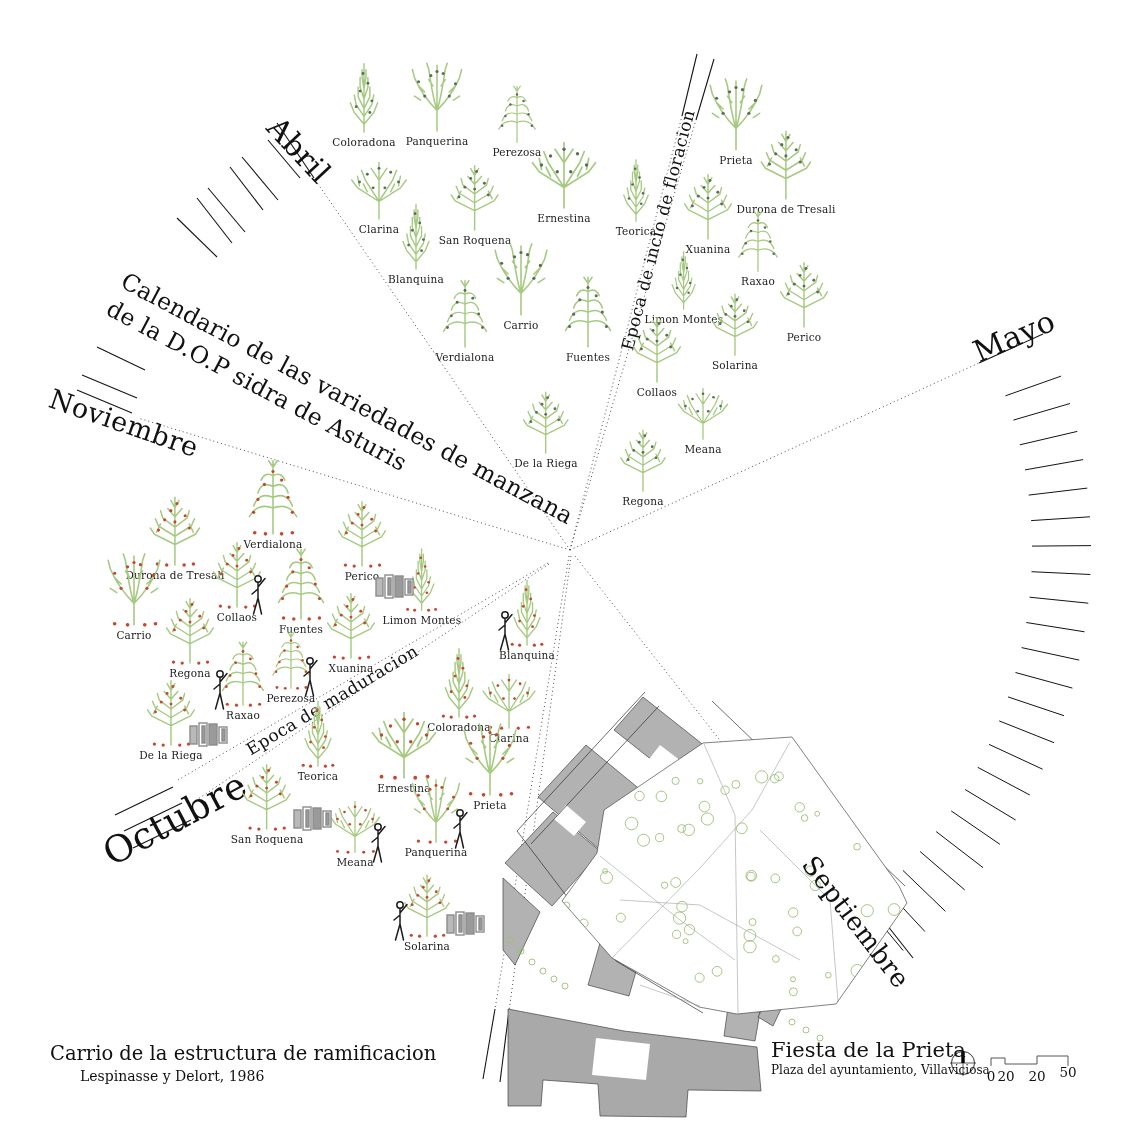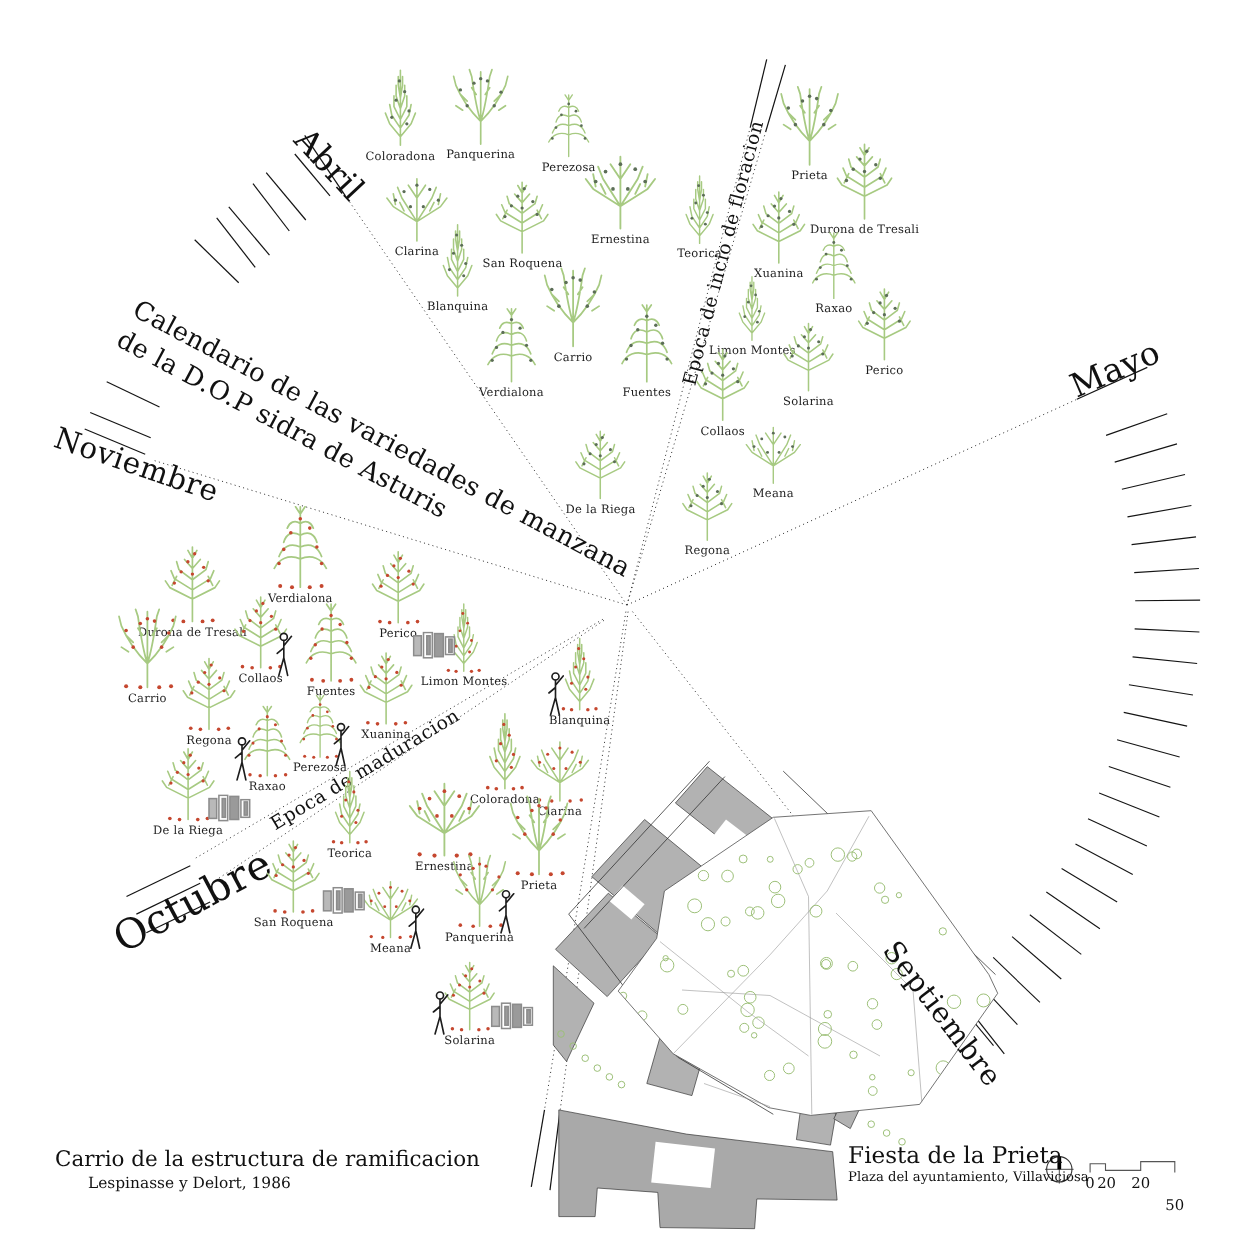--- a/index.html
+++ b/index.html
@@ -337,21 +337,21 @@
   <div class="abs section-label" style="left:332px;top:700px;transform:translate(-50%,-50%) rotate(-31deg);">Epoca de maduracion</div>
 
   <div class="abs cap-title-l" style="left:50px;top:1042px;">Carrio de la estructura de ramificacion</div>
   <div class="abs cap-sub-l" style="left:50px;top:1068px;margin-left:30px;">Lespinasse y Delort, 1986</div>
   <div class="abs cap-title-r" style="left:771px;top:1038px;">Fiesta de la Prieta</div>
   <div class="abs cap-sub-r" style="left:771px;top:1063px;">Plaza del ayuntamiento, Villaviciosa</div>
 
   <span class="abs scale-num" style="left:991px;top:1068px;">0</span>
   <span class="abs scale-num" style="left:1006px;top:1068px;">20</span>
   <span class="abs scale-num" style="left:1037px;top:1068px;">20</span>
-  <span class="abs scale-num" style="left:1068px;top:1088px;">50</span>
+  <span class="abs scale-num" style="left:1068px;top:1064px;">50</span>
 
   <div id="trees-layer">
       <div class="tree flowering" style="left: 364px; top: 148px;">
         <svg class="glyph" width="64" height="78" viewBox="0 0 64 80">
           <use href="#t0"></use>
         </svg>
         <div class="tlabel">Coloradona</div>
       </div>
       <div class="tree flowering" style="left: 437px; top: 147px;">
         <svg class="glyph" width="67" height="82" viewBox="0 0 64 80">

